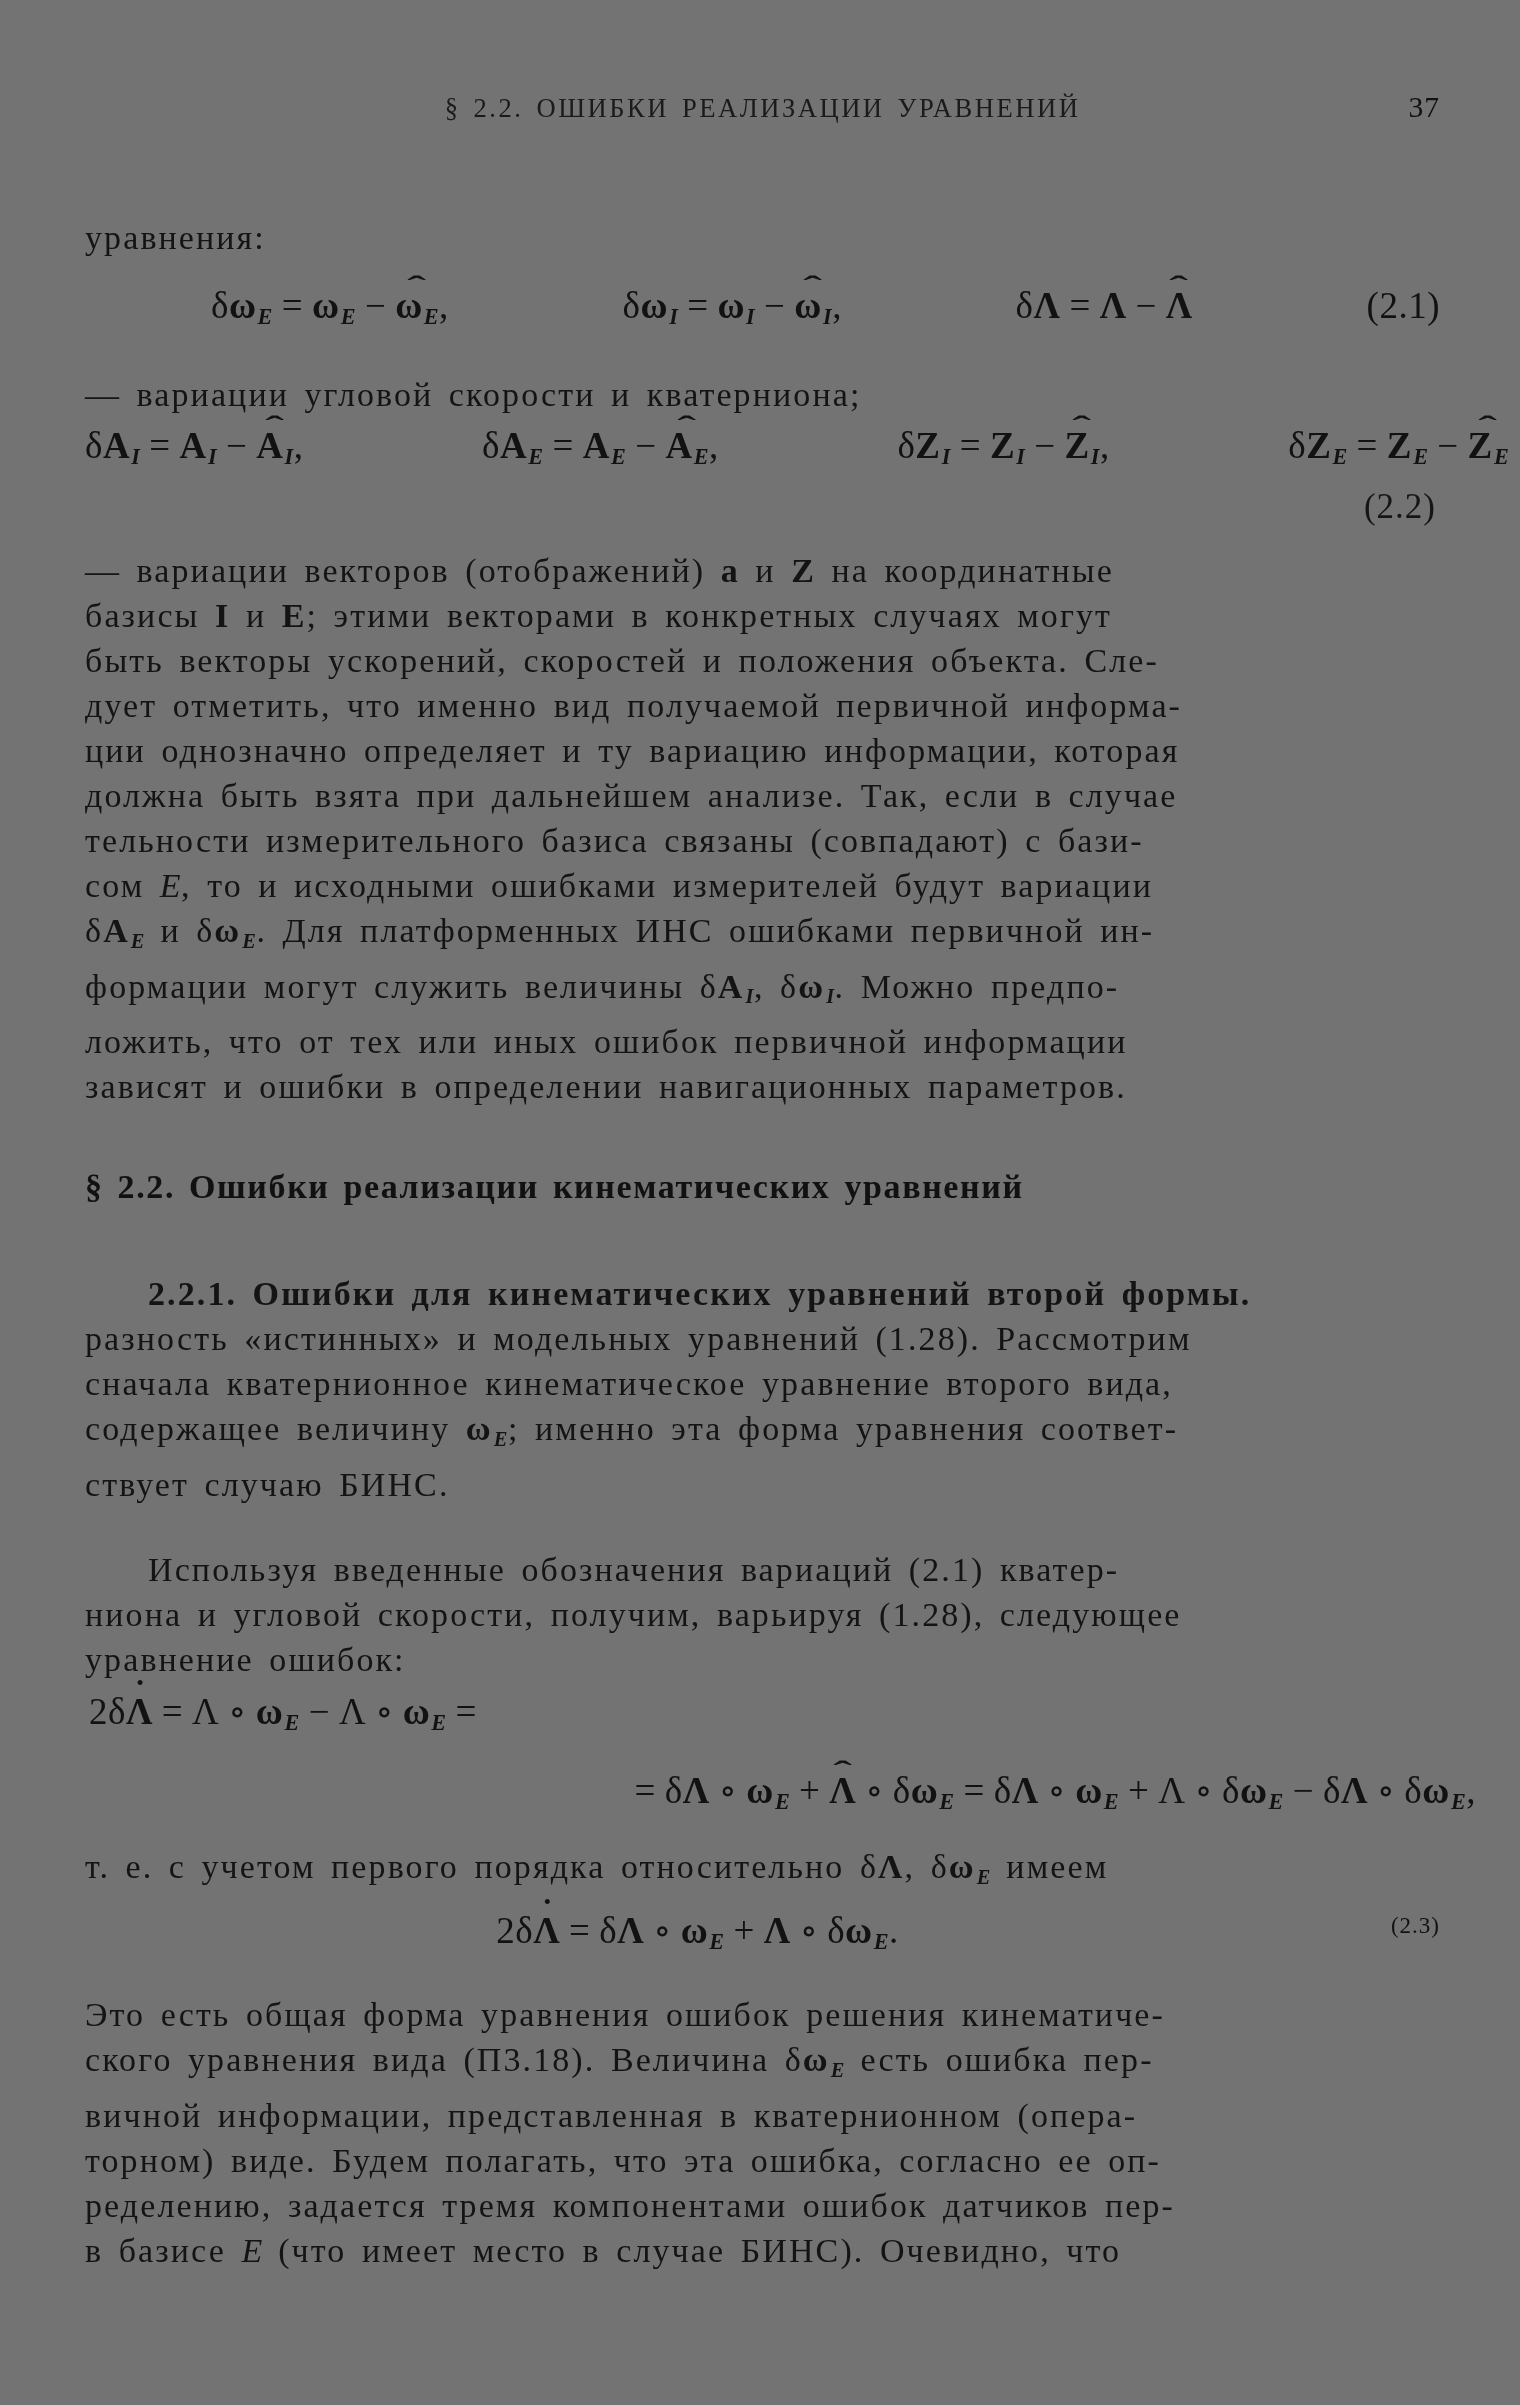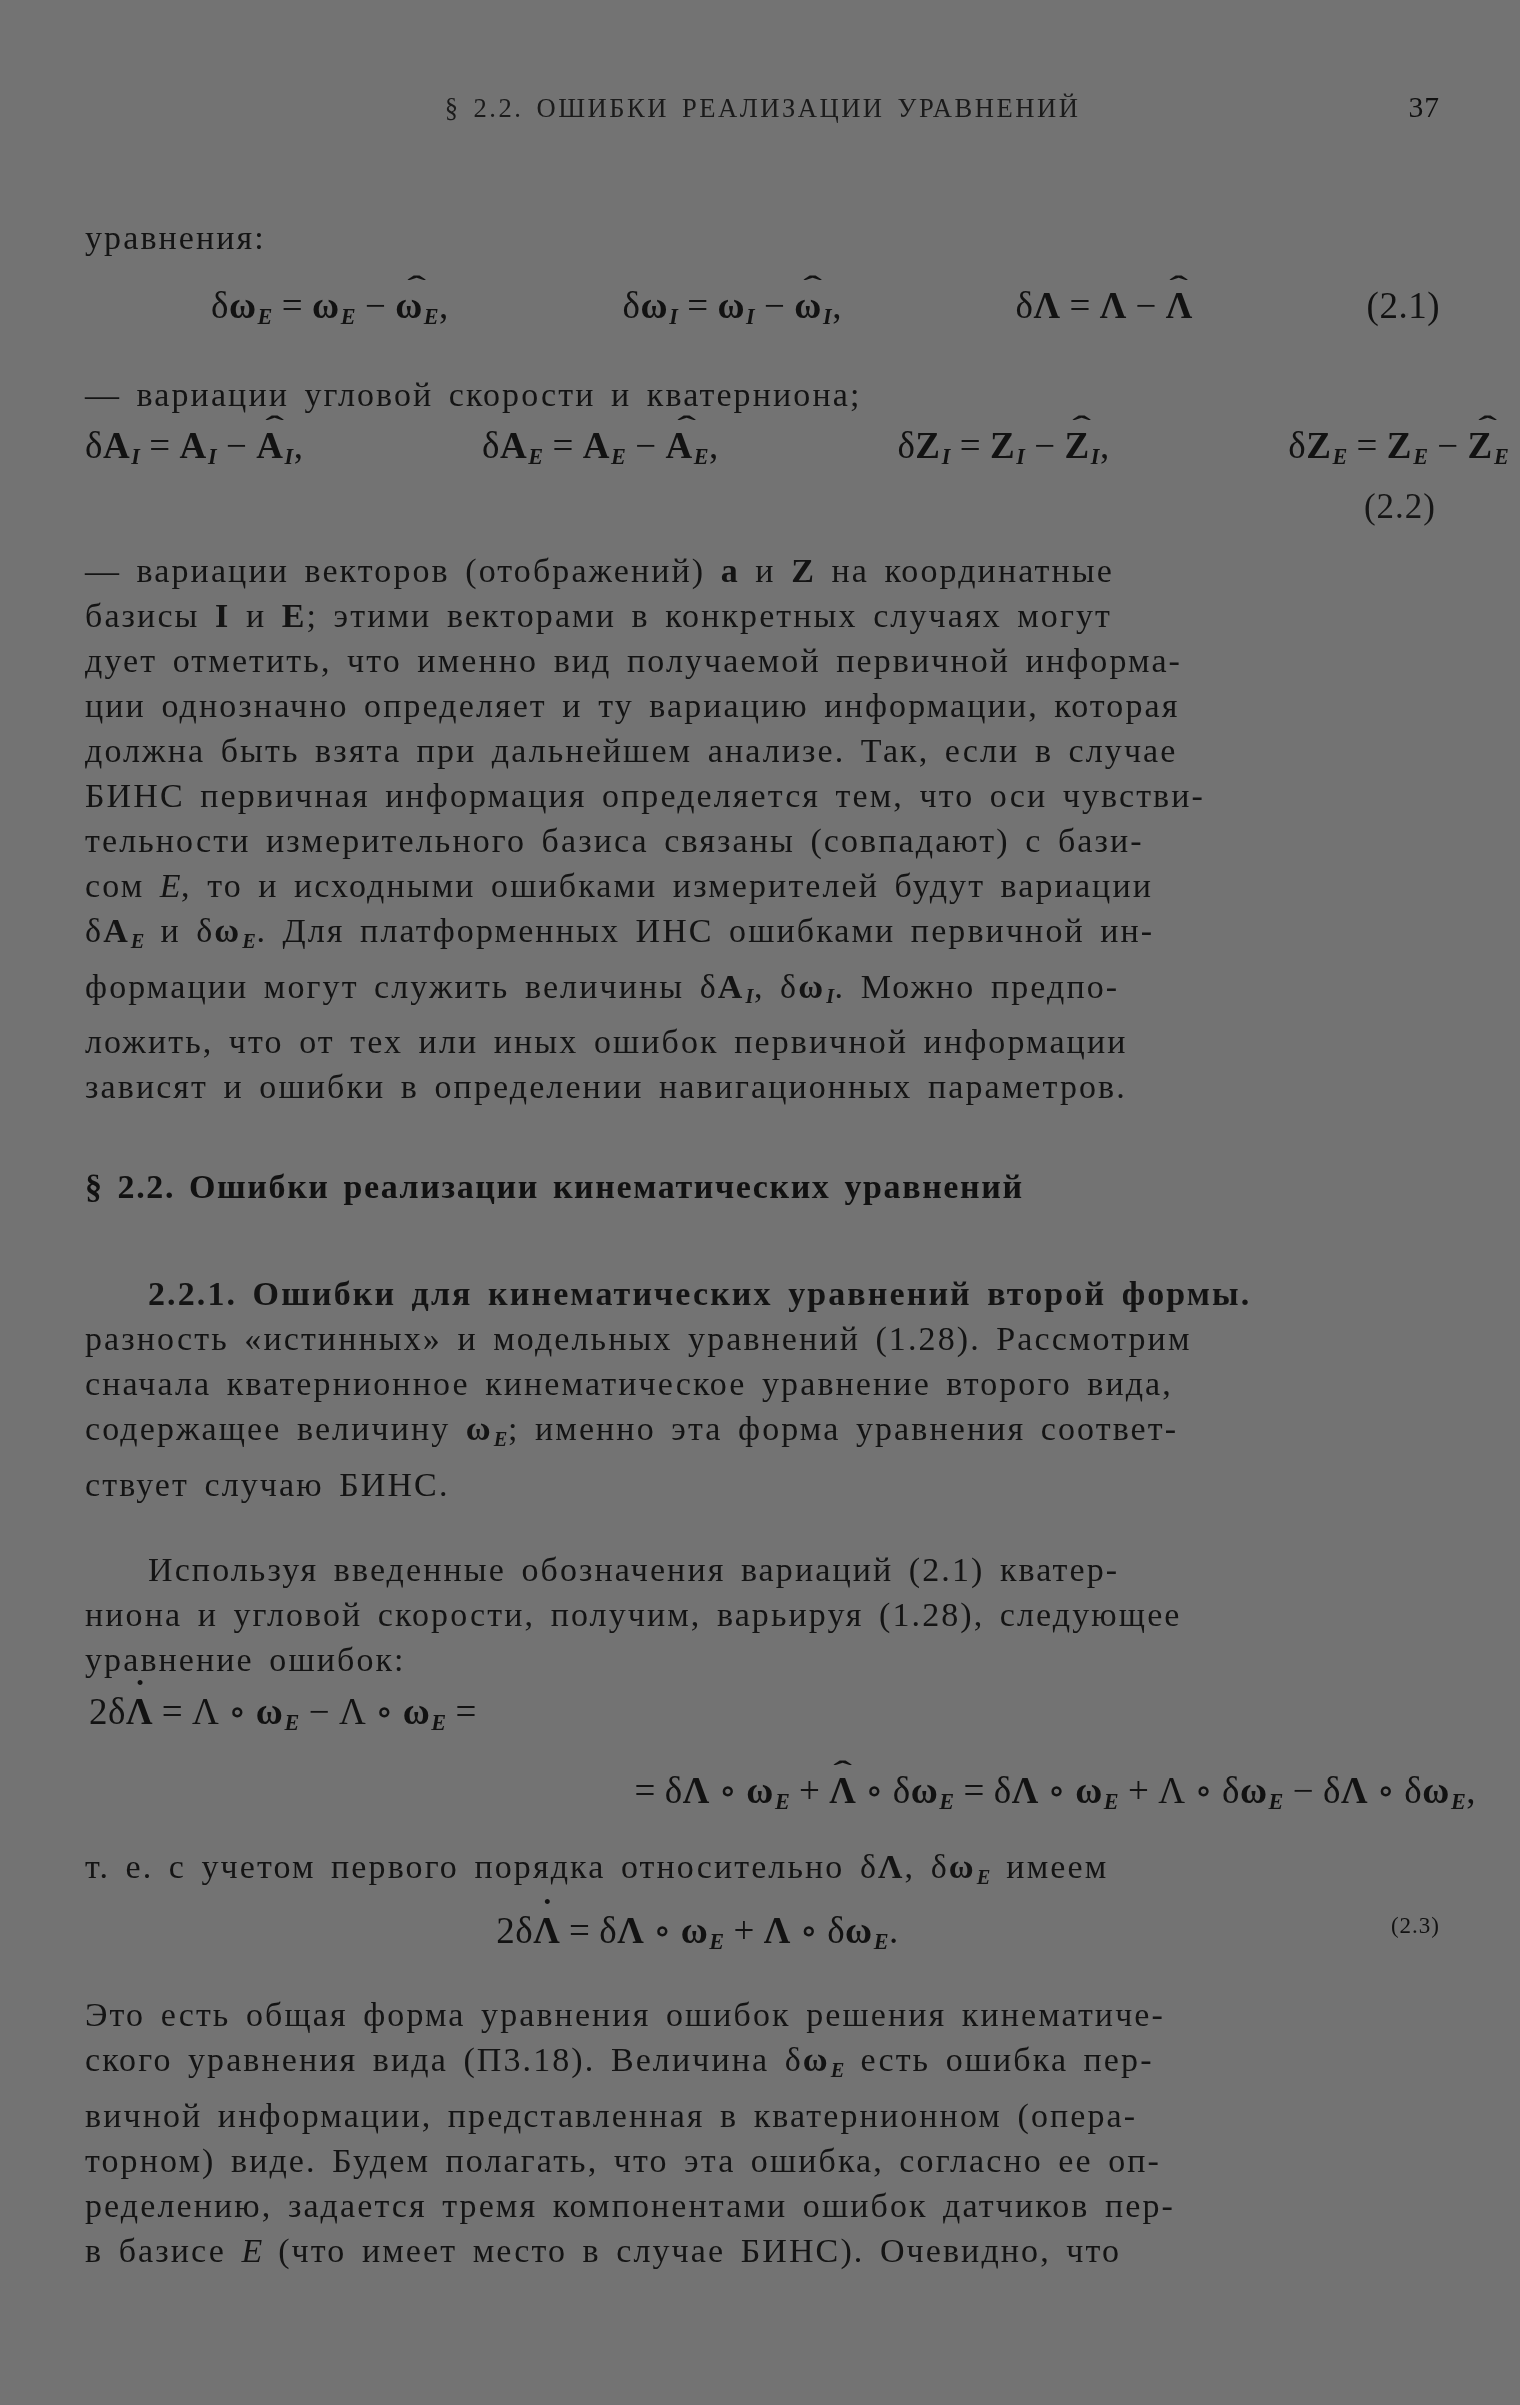--- a/index.html
+++ b/index.html
@@ -92,24 +92,24 @@
     <span class="eq-seg"><span class="tk">δ</span><span class="tk bv">A<span class="sb">I</span></span><span class="tk op">=</span><span class="tk bv">A<span class="sb">I</span></span><span class="tk op">−</span><span class="tk bv acc"><span>A</span><span class="mark hat">ˆ</span><span class="sb">I</span></span><span class="tk">,</span></span>
     <span class="eq-seg"><span class="tk">δ</span><span class="tk bv">A<span class="sb">E</span></span><span class="tk op">=</span><span class="tk bv">A<span class="sb">E</span></span><span class="tk op">−</span><span class="tk bv acc"><span>A</span><span class="mark hat">ˆ</span><span class="sb">E</span></span><span class="tk">,</span></span>
     <span class="eq-seg"><span class="tk">δ</span><span class="tk bv">Z<span class="sb">I</span></span><span class="tk op">=</span><span class="tk bv">Z<span class="sb">I</span></span><span class="tk op">−</span><span class="tk bv acc"><span>Z</span><span class="mark hat">ˆ</span><span class="sb">I</span></span><span class="tk">,</span></span>
     <span class="eq-seg"><span class="tk">δ</span><span class="tk bv">Z<span class="sb">E</span></span><span class="tk op">=</span><span class="tk bv">Z<span class="sb">E</span></span><span class="tk op">−</span><span class="tk bv acc"><span>Z</span><span class="mark hat">ˆ</span><span class="sb">E</span></span></span>
   </div>
   <div class="abs eqnum-line eq22num">(2.2)</div>
 
   <div class="abs bodytext b-para1">
       <div class="tline"><span class="tk">— вариации векторов (отображений) </span><span class="tk bv">a</span><span class="tk"> и </span><span class="tk bv">Z</span><span class="tk"> на координатные</span></div>
       <div class="tline"><span class="tk">базисы </span><span class="tk bv">I</span><span class="tk"> и </span><span class="tk bv">E</span><span class="tk">; этими векторами в конкретных случаях могут</span></div>
+      <div class="tline"><span class="tk">быть векторы ускорений, скоростей и положения объекта. Сле-</span></div>
       <div class="tline"><span class="tk">дует отметить, что именно вид получаемой первичной информа-</span></div>
       <div class="tline"><span class="tk">ции однозначно определяет и ту вариацию информации, которая</span></div>
       <div class="tline"><span class="tk">должна быть взята при дальнейшем анализе. Так, если в случае</span></div>
-      <div class="tline"><span class="tk">БИНС первичная информация определяется тем, что оси чувстви-</span></div>
       <div class="tline"><span class="tk">тельности измерительного базиса связаны (совпадают) с бази-</span></div>
       <div class="tline"><span class="tk">сом </span><span class="tk iv">E</span><span class="tk">, то и исходными ошибками измерителей будут вариации</span></div>
       <div class="tline"><span class="tk">δ</span><span class="tk bv">A<span class="sb">E</span></span><span class="tk"> и </span><span class="tk">δ</span><span class="tk bv">ω<span class="sb">E</span></span><span class="tk">. Для платформенных ИНС ошибками первичной ин-</span></div>
       <div class="tline"><span class="tk">формации могут служить величины </span><span class="tk">δ</span><span class="tk bv">A<span class="sb">I</span></span><span class="tk">, </span><span class="tk">δ</span><span class="tk bv">ω<span class="sb">I</span></span><span class="tk">. Можно предпо-</span></div>
       <div class="tline"><span class="tk">ложить, что от тех или иных ошибок первичной информации</span></div>
       <div class="tline"><span class="tk">зависят и ошибки в определении навигационных параметров.</span></div>
     </div>
 
   <div class="abs sechead b-heading">§ 2.2. Ошибки реализации кинематических уравнений</div>
 

